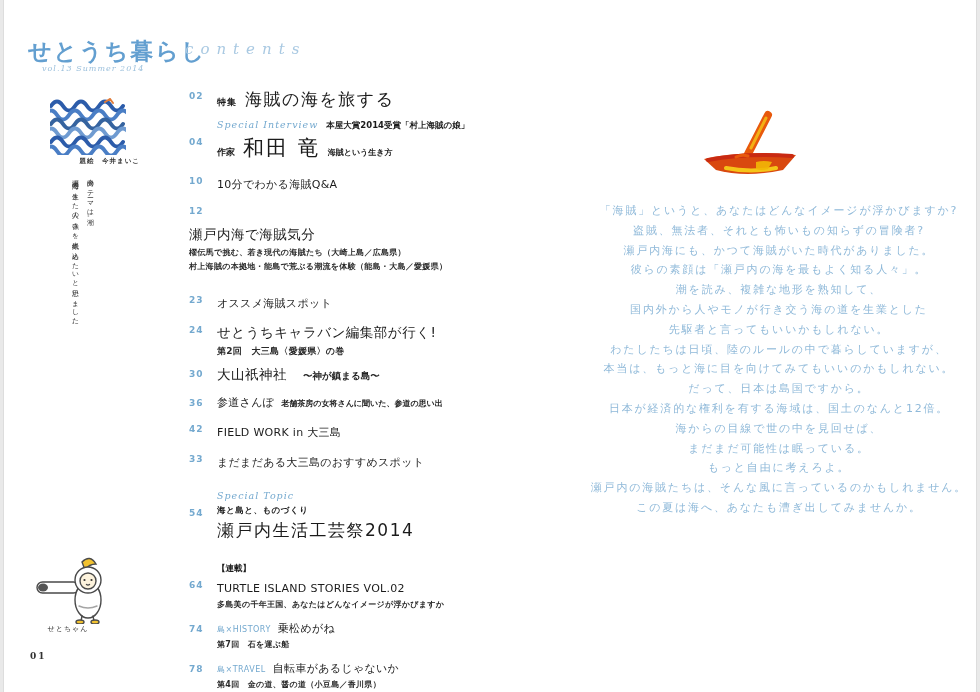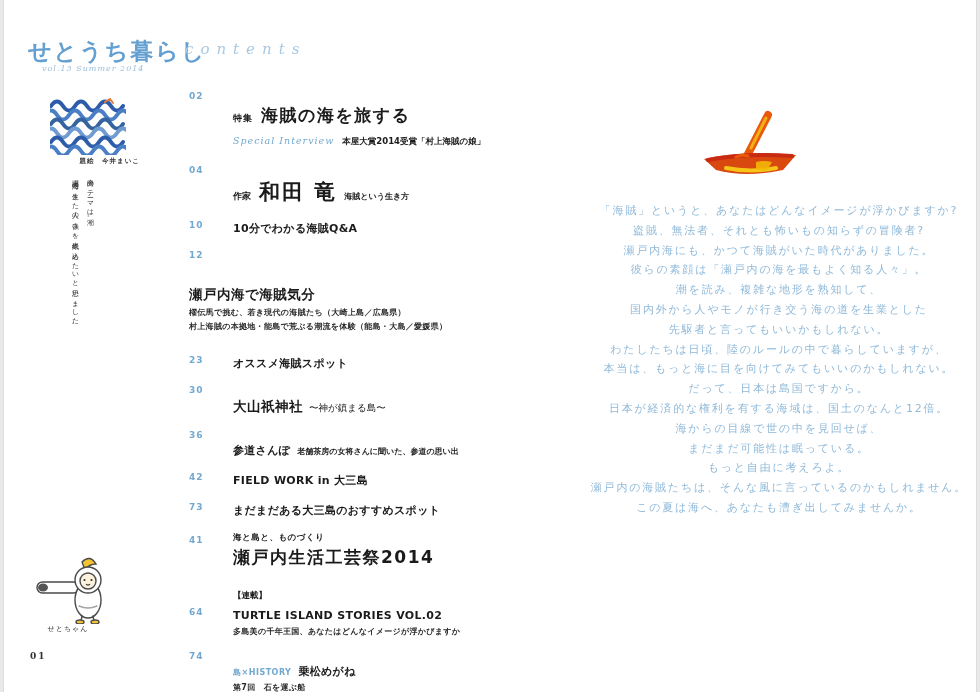--- a/index.html
+++ b/index.html
@@ -28,35 +28,35 @@
               font-size:6.8px;letter-spacing:1.2px;color:#333;line-height:13px;}
   .cover-note div{margin-left:2px;}
 
   .mascot{left:28px;top:556px;}
   .mascot-label{left:29px;top:624px;width:70px;text-align:center;font-size:7px;color:#333;letter-spacing:1px;}
   .folio{left:26px;top:651px;font-size:9px;font-weight:bold;letter-spacing:2px;color:#333;
          font-family:"DejaVu Serif","Liberation Serif",serif;}
 
   
   .toc{left:185px;top:88px;width:345px;}
-  .row{display:flex;gap:24px;margin-bottom:11px;}
+  .row{display:flex;gap:8px;margin-bottom:11px;}
   .pg{flex:none;width:20px;font-size:9px;font-weight:bold;color:#74a9cf;letter-spacing:1px;padding-top:3px;}
   .rb{flex:1;min-width:0;}
   .tline{display:flex;align-items:baseline;flex-wrap:wrap;}
-  .title{font-weight:bold;color:#1b1b1b;margin-top:16px;}
+  .title{font-weight:normal;color:#1b1b1b;}
   .t-xxl{font-size:21px;letter-spacing:2px;}
   .t-xl{font-size:17px;letter-spacing:1.5px;}
   .t-lg{font-size:13.5px;letter-spacing:.5px;}
   .t-md{font-size:11px;letter-spacing:.3px;}
   .pre{font-size:9px;font-weight:bold;margin-right:8px;}
   .badge{font-size:9px;font-weight:bold;margin-right:8px;letter-spacing:1px;}
   .after{font-size:8px;font-weight:bold;margin-left:7px;color:#222;}
-  .after-md{font-size:9.5px;font-weight:normal;margin-left:6px;color:#222;}
+  .after-md{font-size:9.5px;font-weight:bold;margin-left:16px;color:#222;}
   .sub{font-size:8px;font-weight:bold;color:#2a2a2a;margin-top:3px;letter-spacing:.3px;}
-  .cat{font-size:8px;font-weight:bold;color:#74a9cf;margin-right:7px;letter-spacing:.5px;}
+  .cat{font-size:8px;font-weight:normal;color:#74a9cf;margin-right:7px;letter-spacing:.5px;}
   .preline{font-size:8.5px;font-weight:bold;letter-spacing:.5px;margin-bottom:2px;}
   .hdr{margin-bottom:3px;}
   .hdr-i{font-size:9.5px;font-style:italic;color:#74a9cf;letter-spacing:1px;
          font-family:"DejaVu Serif","Liberation Serif",serif;}
   .hdr-note{font-size:8.5px;font-weight:bold;color:#1b1b1b;margin-left:8px;}
   .mb-lg{margin-bottom:20px;flex-direction:column;}
   .mb-md{margin-bottom:14px;}
   .mb-sm{margin-bottom:8px;}
 
   
@@ -97,21 +97,21 @@
     <div class="row mb-sm">
       <span class="pg">02</span>
       <div class="rb">
           <div class="tline">
         <span class="badge">特集</span>
         <span class="title t-xl">海賊の海を旅する</span>
       </div>
         </div>
     </div>
 
-    <div class="row hdr" style="margin-bottom:14px">
+    <div class="row hdr" style="margin-bottom:2px">
       <span class="pg"></span>
       <div class="rb">
           <div class="tline">
         <span class="hdr-i">Special Interview</span>
         <span class="hdr-note">本屋大賞2014受賞「村上海賊の娘」</span>
       </div>
         </div>
     </div>
 
     <div class="row">
@@ -138,20 +138,27 @@
         <div class="sub">村上海賊の本拠地・能島で荒ぶる潮流を体験（能島・大島／愛媛県）</div>
       </div>
     </div>
 
 
     <div class="row">
       <span class="pg">23</span>
       <div class="rb"><span class="title t-md">オススメ海賊スポット</span></div>
     </div>
 
+    <div class="row mb-sm">
+      <span class="pg">24</span>
+      <div class="rb">
+        <span class="title t-lg">せとうちキャラバン編集部が行く!</span>
+        <div class="sub" style="font-size:9px">第2回　大三島〈愛媛県〉の巻</div>
+      </div>
+    </div>
 
     <div class="row">
       <span class="pg">30</span>
       <div class="rb">
           <div class="tline">
         <span class="title t-lg">大山祇神社</span>
         <span class="after-md">〜神が鎮まる島〜</span>
       </div>
         </div>
     </div>
@@ -165,27 +172,31 @@
       </div>
         </div>
     </div>
 
     <div class="row">
       <span class="pg">42</span>
       <div class="rb"><span class="title t-md">FIELD WORK in 大三島</span></div>
     </div>
 
     <div class="row mb-md">
-      <span class="pg">73</span>
+      <span class="pg">33</span>
       <div class="rb"><span class="title t-md">まだまだある大三島のおすすめスポット</span></div>
     </div>
 
+    <div class="row hdr" style="margin-bottom:2px">
+      <span class="pg"></span>
+      <div class="rb"><span class="hdr-i">Special Topic</span></div>
+    </div>
 
     <div class="row mb-md">
-      <span class="pg">41</span>
+      <span class="pg">54</span>
       <div class="rb">
         <div class="preline">海と島と、ものづくり</div>
         <span class="title t-xl">瀬戸内生活工芸祭2014</span>
       </div>
     </div>
 
     <div class="row hdr" style="margin-bottom:2px">
       <span class="pg"></span>
       <div class="rb"><span class="hdr-note" style="margin-left:0">【連載】</span></div>
     </div>

